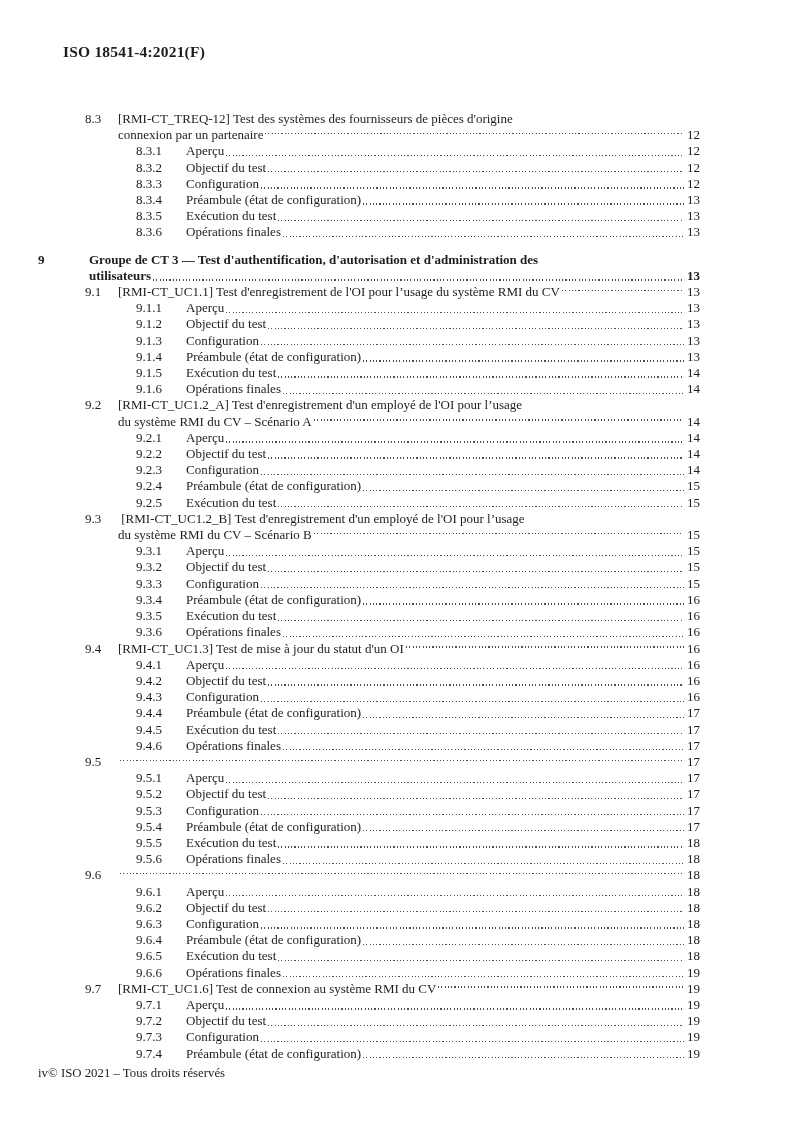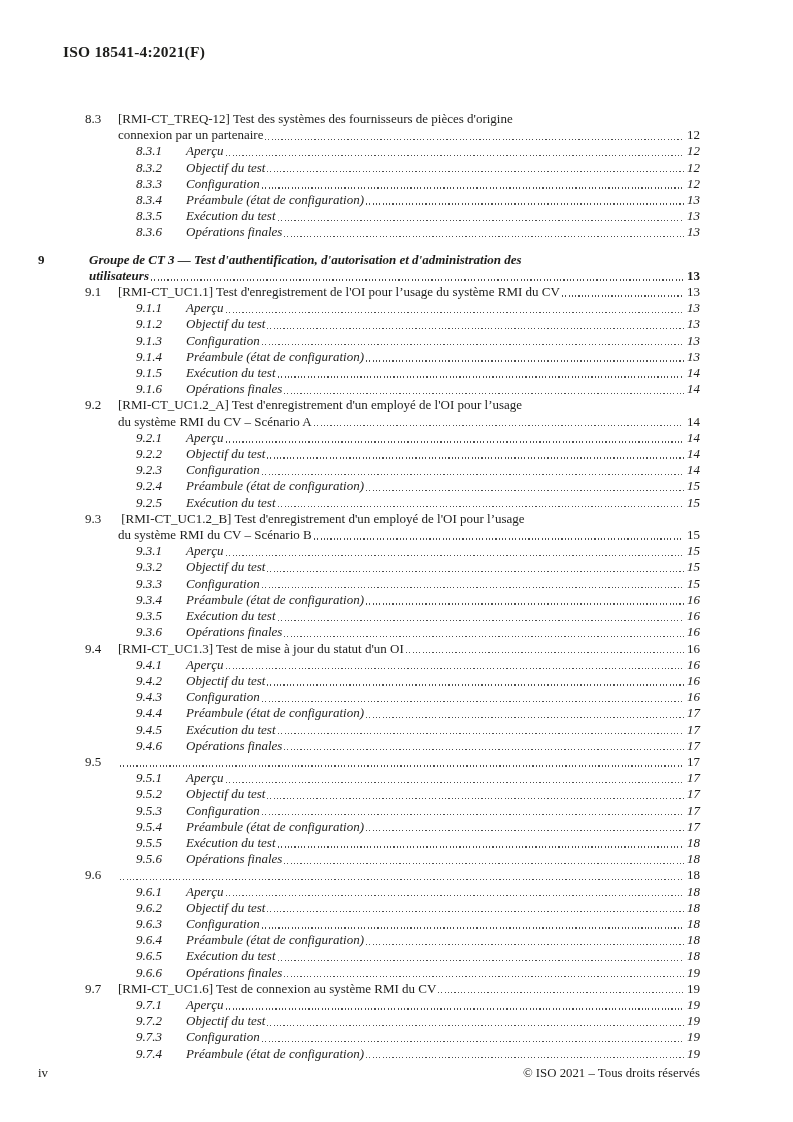--- a/index.html
+++ b/index.html
@@ -19,38 +19,38 @@
     position: absolute; left: 38px; top: 111px; width: 662px;
   }
   .row {
     display: flex; align-items: flex-end;
     font-size: 13px; line-height: 16.2px;
     white-space: pre;
   }
   .row.heading-start { margin-top: 11px; }
   .num { flex: none; }
   .lvl1 > .num { width: 51px; font-weight: bold; }
-  .lvl1 > .title { font-weight: bold; font-style: italic; }
+  .lvl1 > .title { font-weight: bold; }
   .lvl1 > .page { font-weight: bold; }
-  .lvl2 { padding-left: 47px; }
+  .lvl2 { padding-left: 47px; align-items: center; }
   .lvl2 > .num { width: 33px; }
-  .lvl3 { padding-left: 98px; font-style: italic; }
+  .lvl3 { padding-left: 98px; }
   .lvl3 > .num { width: 50px; }
   .title { flex: none; }
   .leader {
     flex: 1 1 auto;
     height: 1.3px;
     margin: 0 3px 3.5px 2px;
     background-image: repeating-linear-gradient(to right, #4c4c4c 0 1.1px, transparent 1.1px 3.3px);
   }
   .leader.hidden { background: none; }
   .page { flex: none; }
   .footer {
     position: absolute; left: 38px; width: 662px; top: 1066px;
-    display: flex; justify-content: space-between;
+    display: flex; justify-content: flex-start;
     font-size: 12.8px;
   }
 </style>
 </head>
 <body>
 
 <div class="page-header">ISO 18541-4:2021(F)</div>
 
 <div class="toc">
     <div class="row lvl2">

